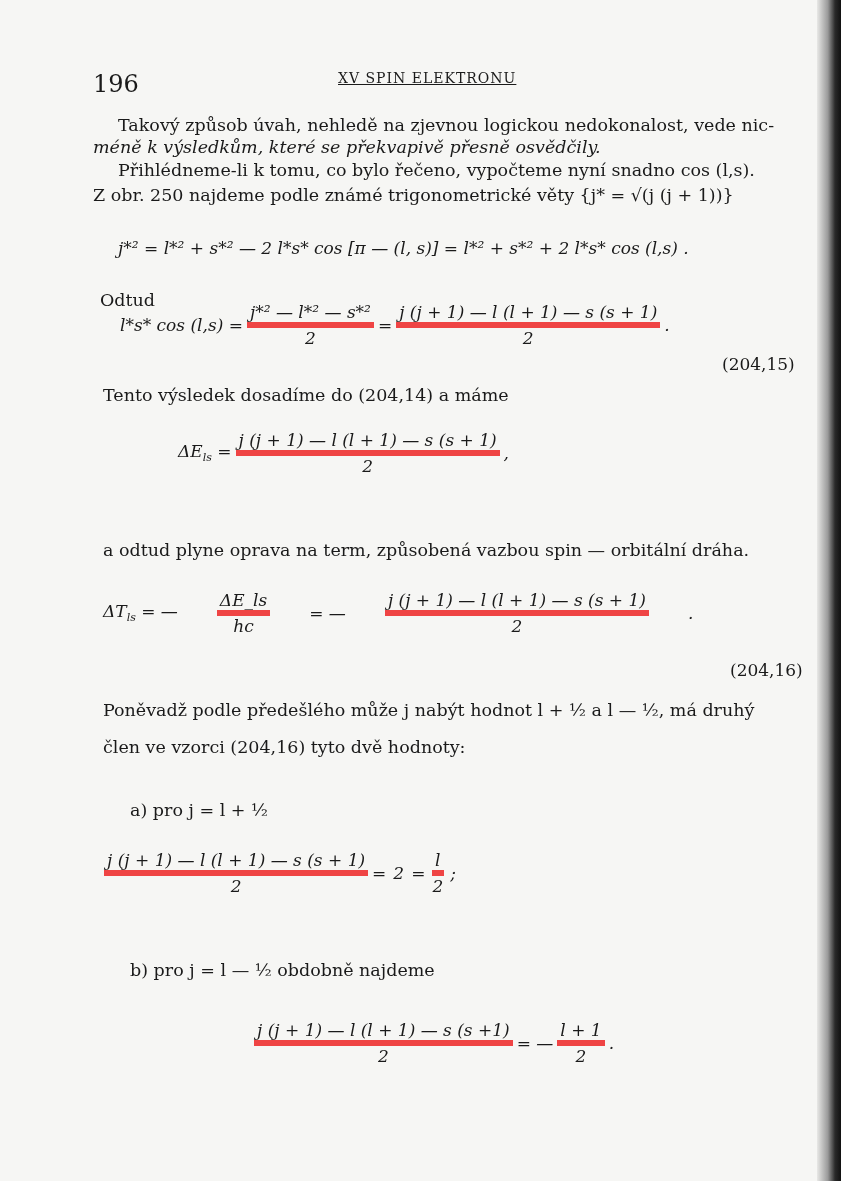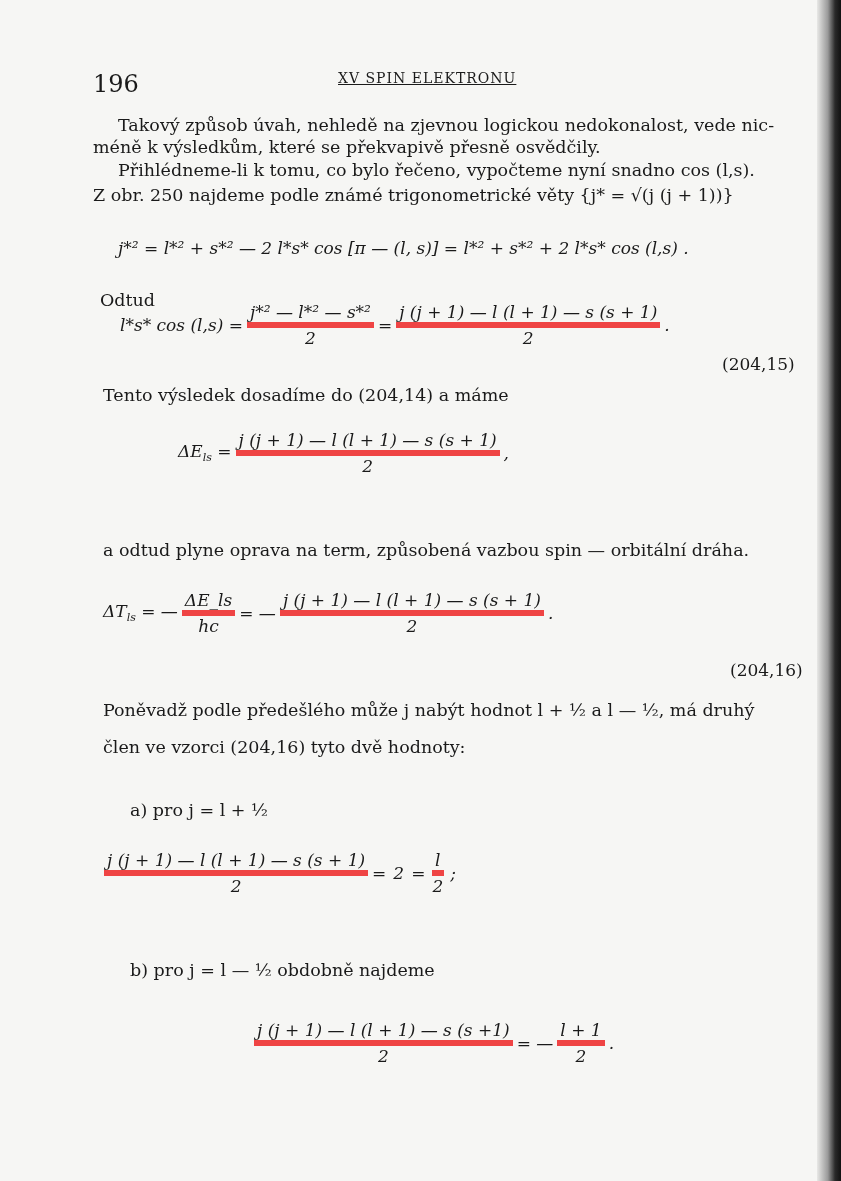--- a/index.html
+++ b/index.html
@@ -27,21 +27,21 @@
 </style>
 </head>
 <body>
 
 <div class="edge"></div>
 
 <div class="abs page-no">196</div>
 <div class="abs header">XV SPIN ELEKTRONU</div>
 
 <div class="abs para" style="left:118px; top:115px;">Takový způsob úvah, nehledě na zjevnou logickou nedokonalost, vede nic-</div>
-<div class="abs para" style="left:93px; top:137px;">méně k výsledkům, které se překvapivě přesně osvědčily.</div>
+<div class="abs para" style="left:93px; top:137px;font-style:italic;">méně k výsledkům, které se překvapivě přesně osvědčily.</div>
 <div class="abs para" style="left:118px; top:160px;">Přihlédneme-li k tomu, co bylo řečeno, vypočteme nyní snadno cos (l,s).</div>
 <div class="abs para" style="left:93px; top:185px;">Z obr. 250 najdeme podle známé trigonometrické věty {j* = √(j (j + 1))}</div>
 
 <div class="abs eq m" style="left:118px; top:238px;">j*² = l*² + s*² — 2 l*s* cos [π — (l, s)] = l*² + s*² + 2 l*s* cos (l,s) .</div>
 
 <div class="abs para" style="left:100px; top:290px;">Odtud</div>
 
 <div class="abs eq m" style="left:120px; top:302px; display:flex; align-items:center;">
   <span>l*s* cos (l,s) =</span>
   <span class="frac">
@@ -63,21 +63,21 @@
   <span><span>ΔE</span><span class="sub">ls</span> =</span>
   <span class="frac">
     <span class="num">j (j + 1) — l (l + 1) — s (s + 1)</span>
     <span class="den">2</span>
   </span>
   <span>,</span>
 </div>
 
 <div class="abs para" style="left:103px; top:540px;">a odtud plyne oprava na term, způsobená vazbou spin — orbitální dráha.</div>
 
-<div class="abs eq m" style="left:103px; top:590px; display:flex; align-items:center;">
+<div class="abs eq m" style="left:103px; top:590px; display:flex; align-items:center;gap:35px;">
   <span><span>ΔT</span><span class="sub">ls</span> = —</span>
   <span class="frac">
     <span class="num">ΔE_ls</span>
     <span class="den">hc</span>
   </span>
   <span>= —</span>
   <span class="frac">
     <span class="num">j (j + 1) — l (l + 1) — s (s + 1)</span>
     <span class="den">2</span>
   </span>

